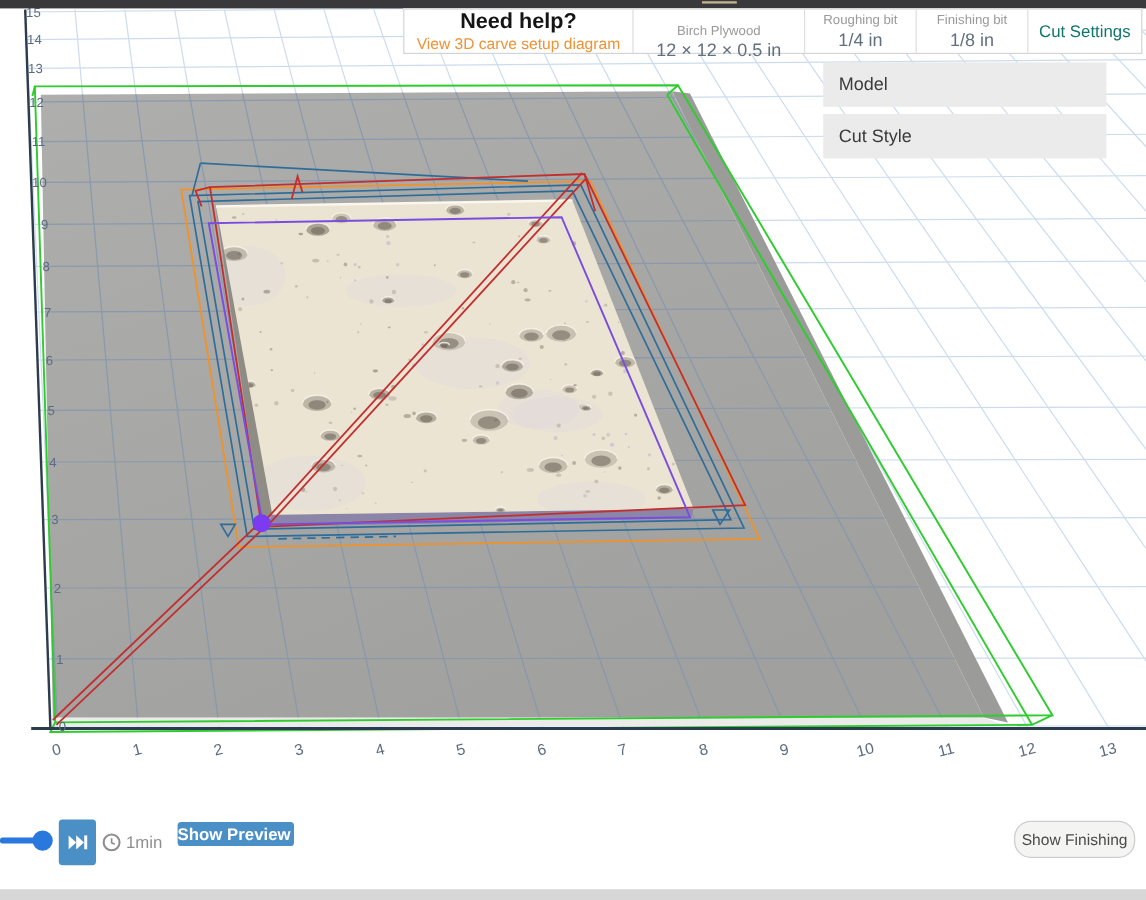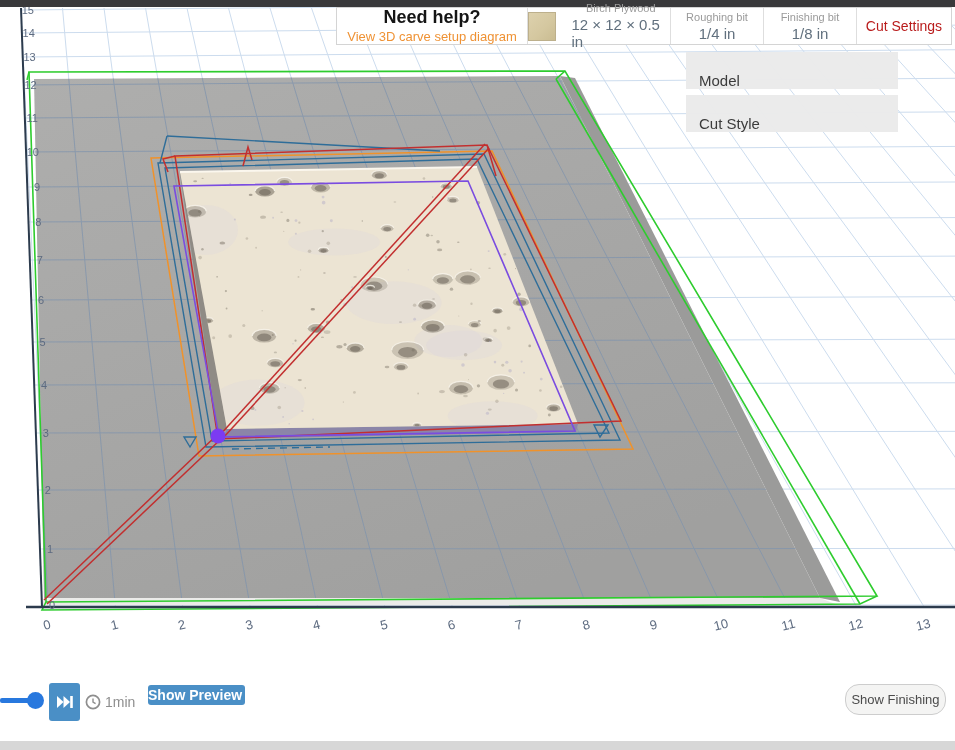--- a/index.html
+++ b/index.html
@@ -14,34 +14,34 @@
   .axis-label.y{font-size:11px}
   
   .topbar-dark{position:absolute;left:0;top:0;width:955px;height:7px;background:#39393b}
   
   .tb{position:absolute;left:336px;top:7px;width:616px;height:38px;background:#fff;
       border:1px solid #d4d4d4;display:flex;box-sizing:border-box}
   .tb-sec{display:flex;flex-direction:column;align-items:center;justify-content:center;
       box-sizing:border-box;border-left:1px solid #dedede}
   .tb-sec:first-child{border-left:none}
   .s1{width:190px}
-  .s2{width:143px;flex-direction:row;gap:16px}
+  .s2{width:143px;flex-direction:column;gap:16px}
   .s3,.s4{width:93px}
   .s5{width:95px;cursor:pointer}
   .help-title{font-size:18px;color:#151515;font-weight:700;line-height:1.3}
   .help-link{font-size:13px;color:var(--accent-orange);font-weight:400;line-height:1.3;cursor:pointer}
   .swatch{width:27px;height:27px;border:1px solid #bdb08c;
       background:linear-gradient(135deg,#ddd1ad 0%,#d4c79f 60%,#cabc92 100%)}
   .mat-col{display:flex;flex-direction:column;align-items:center}
   .cell-label{font-size:11px;color:#9a9a9a;line-height:1.35}
   .cell-value{font-size:15px;color:#61707e;line-height:1.15}
-  .cut-btn-label{font-size:14px;color:#b91c1c}
+  .cut-btn-label{font-size:14px;color:#0f766e}
   
-  .acc{position:absolute;left:686px;width:212px;height:37px;background:rgba(234,234,234,0.97);
-      color:#3b3b3b;font-size:15px;display:flex;align-items:flex-end;padding-left:13px;
+  .acc{position:absolute;left:686px;width:236px;height:37px;background:rgba(234,234,234,0.97);
+      color:#3b3b3b;font-size:15px;display:flex;align-items:center;padding-left:13px;
       box-sizing:border-box;cursor:pointer}
   #acc-model{top:52px}
   #acc-cutstyle{top:95px}
   
   .bbar{position:absolute;left:0;top:660px;width:955px;height:81px;background:#fff}
   .footer-strip{position:absolute;left:0;top:741px;width:955px;height:9px;background:#d7d7d7}
   .slider-track{position:absolute;left:0;top:698px;width:34px;height:5px;border-radius:2px;
       background:var(--slider-blue);cursor:pointer}
   .slider-handle{position:absolute;left:27px;top:692px;width:17px;height:17px;border-radius:50%;
       background:var(--slider-blue);cursor:grab}

